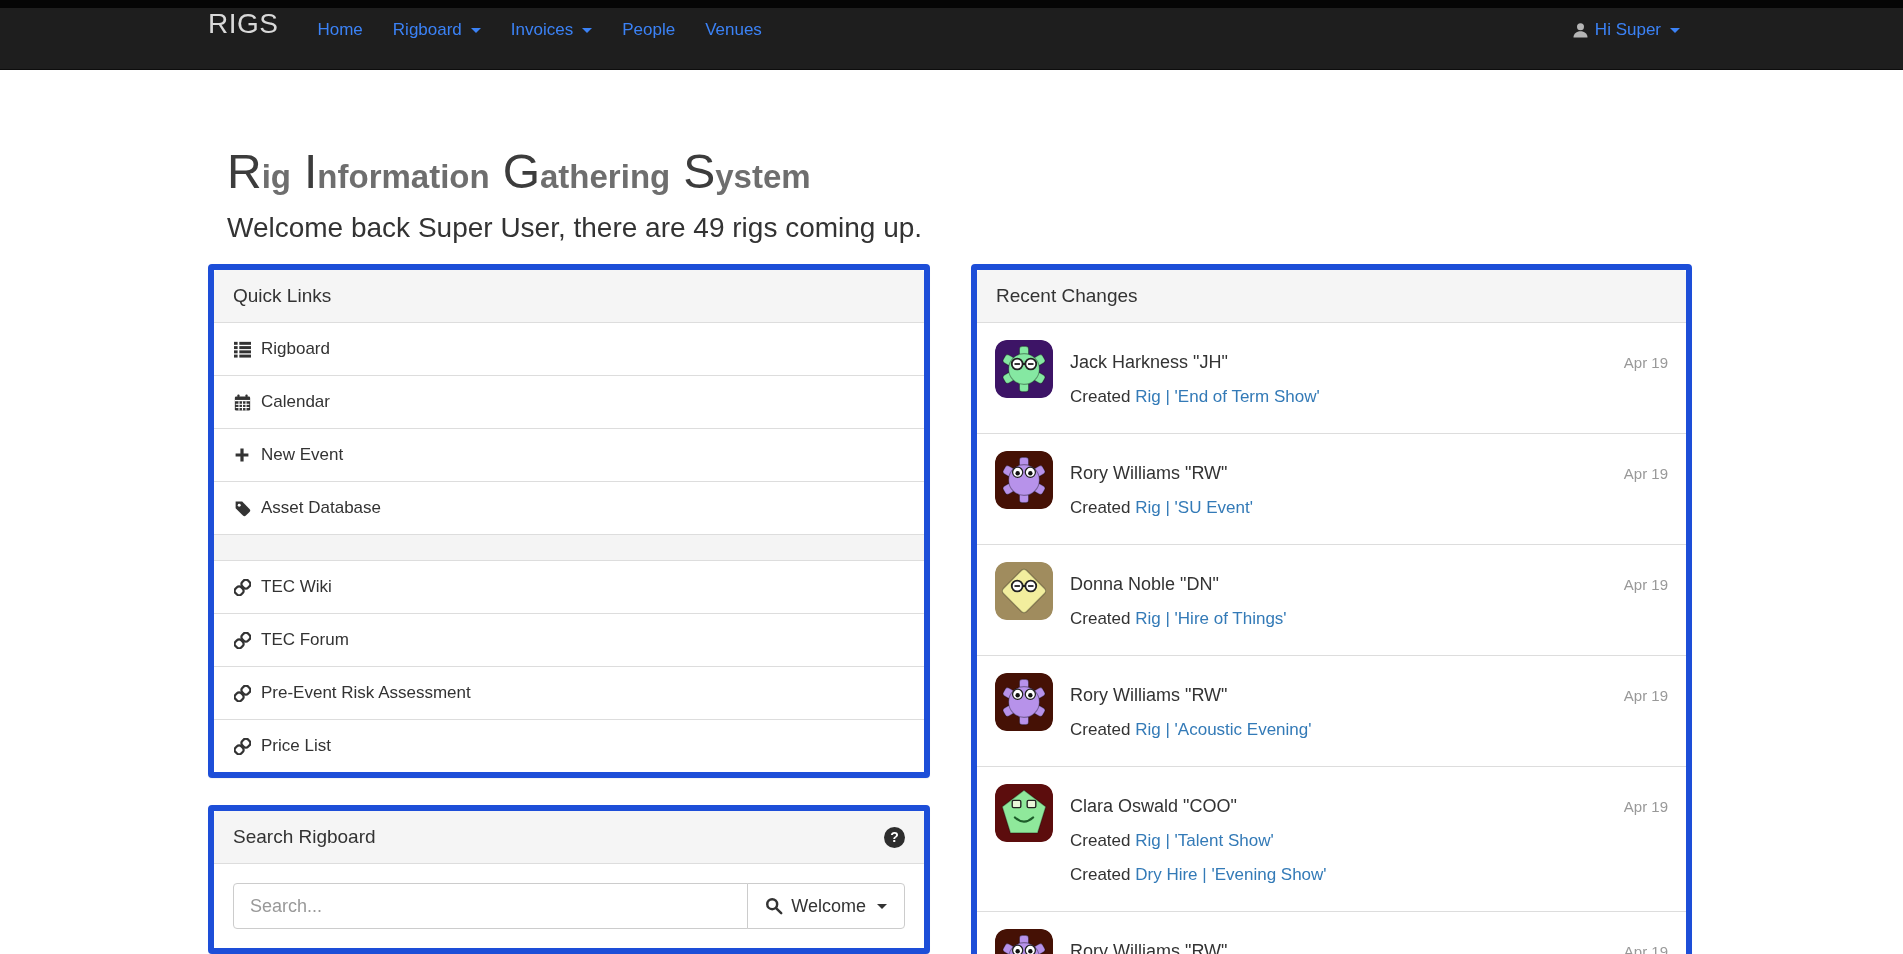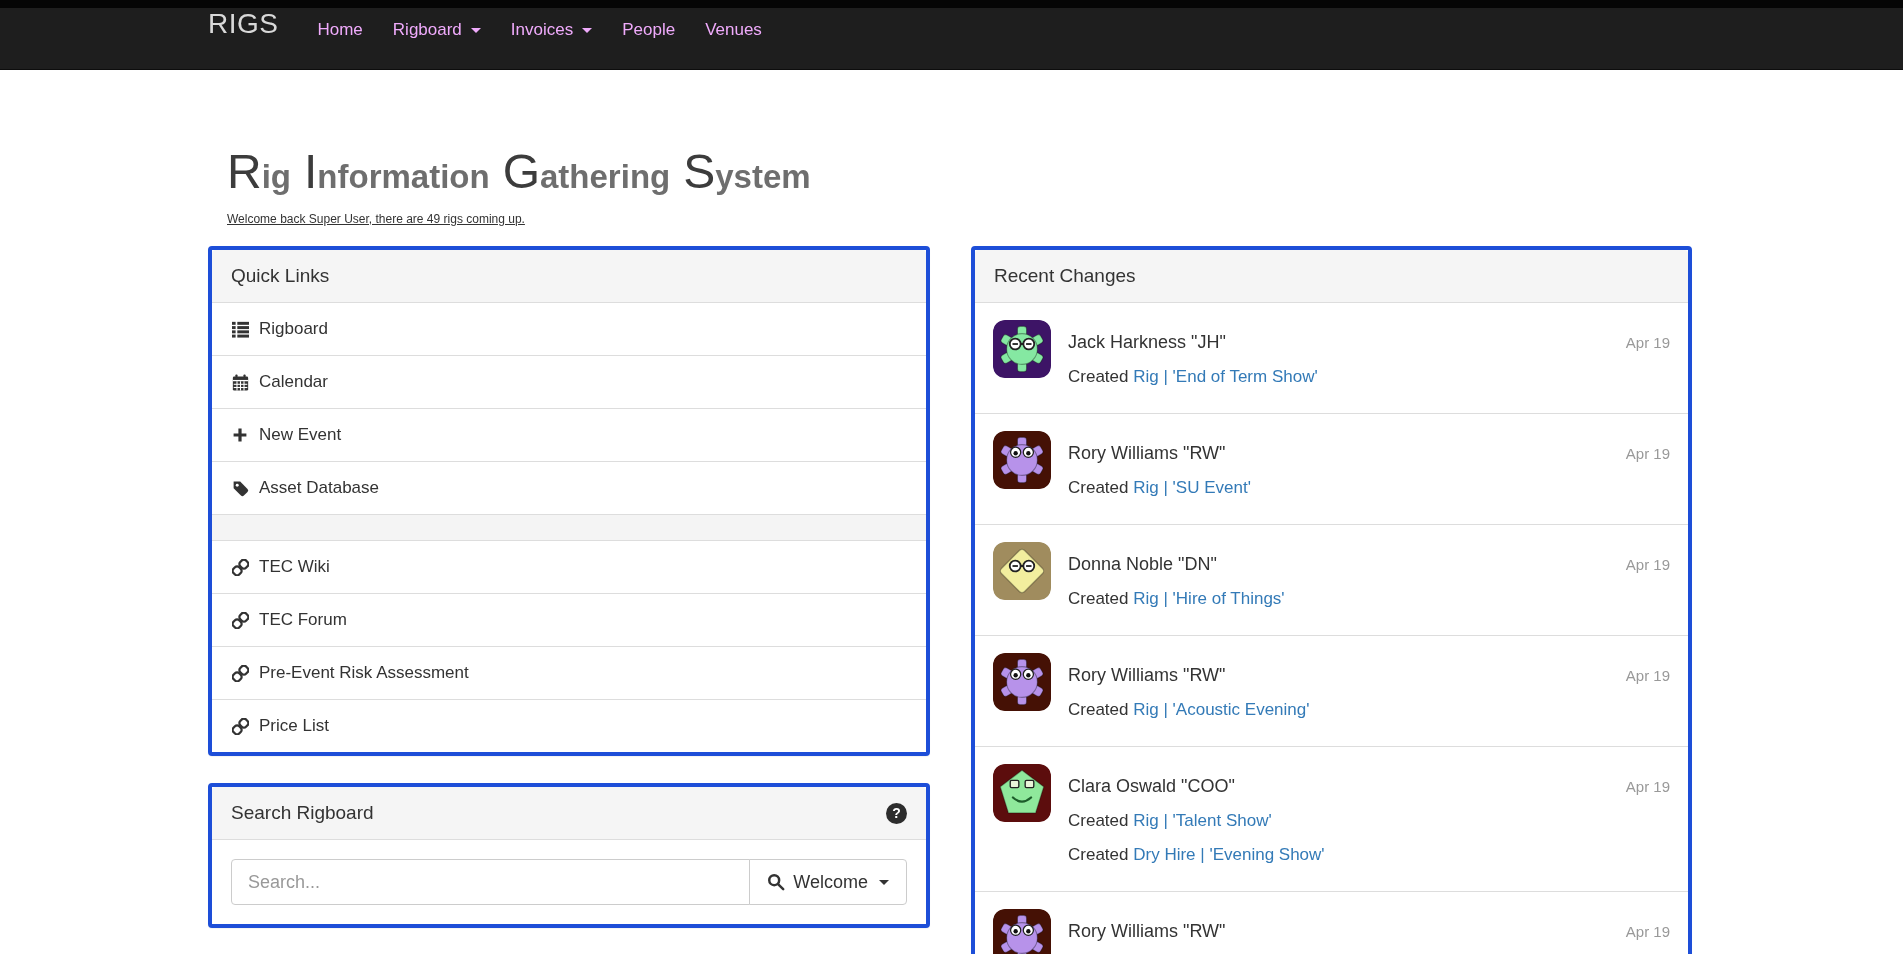--- a/index.html
+++ b/index.html
@@ -14,43 +14,43 @@
     background:#1e1e1e;
     border-top:8px solid #050505;
     border-bottom:1px solid #0d0d0d;
     height:70px;
   }
   .nav-inner { display:flex; align-items:flex-start; height:61px; padding:0 208px; }
   .brand { font-size:28px; color:#d9d9d9; text-decoration:none; margin-right:24px; letter-spacing:0.5px; }
   .nav-list { display:flex; list-style:none; margin:0; padding:0; }
   .nav-list a, .user-link {
     display:flex; align-items:center; gap:6px;
-    color:#f0abfc; text-decoration:none; font-size:17px;
+    color:#3b82f6; text-decoration:none; font-size:17px;
     padding:0 15px; height:44px; cursor:pointer;
   }
   .nav-right { margin-left:auto; }
   .caret {
     display:inline-block; width:0; height:0;
     border-left:5px solid transparent; border-right:5px solid transparent;
     border-top:5px solid currentColor; margin-left:3px;
   }
   .user-icon-wrap { display:inline-flex; color:#b5b5b5; }
   
   .container { padding:0 208px; }
   .page-title { margin:78px 0 0 19px; line-height:1; font-weight:400; white-space:nowrap; }
   .t-part { margin-right:13px; }
   .t-big { font-size:48px; color:#3c3c3c; font-weight:400; }
   .t-small { font-size:33px; color:#6e6e6e; font-weight:700; }
-  .welcome { margin:16px 0 20px 19px; font-size:12px; color:#333;text-decoration:underline; }
+  .welcome { margin:16px 0 20px 19px; font-size:28px; color:#333; }
   
   .row { display:flex; gap:41px; align-items:flex-start; }
   .col-left { width:722px; flex:none; }
   .col-right { width:721px; flex:none; }
   
-  .panel { background:#fff; border:4px solid #1d4ed8; border-radius:4px; box-shadow:0 1px 1px rgba(0,0,0,.05); }
+  .panel { background:#fff; border:6px solid #1d4ed8; border-radius:4px; box-shadow:0 1px 1px rgba(0,0,0,.05); }
   .panel + .panel { margin-top:27px; }
   .panel-heading {
     background:#f5f5f5; border-bottom:1px solid #ddd;
     padding:15px 19px; font-size:19px; color:#333;
     border-radius:4px 4px 0 0;
     display:flex; align-items:center; justify-content:space-between;
   }
   .list-group { list-style:none; margin:0; padding:0; }
   .list-group > li + li { border-top:1px solid #ddd; }
   .ql-item { display:flex; align-items:center; gap:10px; padding:16px 19px; font-size:17px; color:#333; cursor:pointer; }
@@ -114,20 +114,32 @@
           <a>
             <span>People</span>
           </a>
         </li>
         <li>
           <a>
             <span>Venues</span>
           </a>
         </li>
       </ul>
+    <div class="nav-right">
+      <a class="user-link">
+        <span class="user-icon-wrap">
+          <svg width="17" height="17" viewBox="0 0 16 16" fill="currentColor">
+              <circle cx="8" cy="4.4" r="3.3"></circle>
+              <path d="M1.4 14.6c0-3.7 3-5.9 6.6-5.9s6.6 2.2 6.6 5.9z"></path>
+            </svg>
+        </span>
+        <span>Hi Super</span>
+        <span class="caret"></span>
+      </a>
+    </div>
   </div>
 </nav>
 
 <div class="container">
   <h1 class="page-title" id="title-host"><span class="t-part"><span class="t-big">R</span><span class="t-small">ig</span></span><span class="t-part"><span class="t-big">I</span><span class="t-small">nformation</span></span><span class="t-part"><span class="t-big">G</span><span class="t-small">athering</span></span><span class="t-part"><span class="t-big">S</span><span class="t-small">ystem</span></span></h1>
   <p class="welcome">Welcome back Super User, there are 49 rigs coming up.</p>
 
   <div class="row">
     <div class="col-left">
       <div class="panel">

